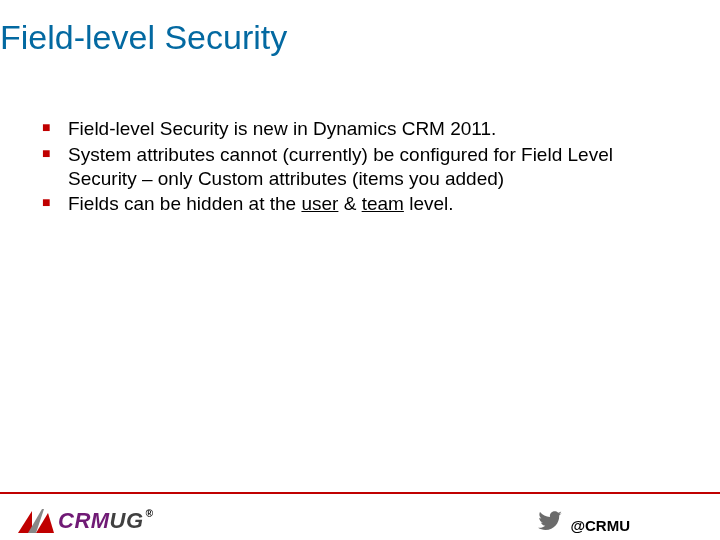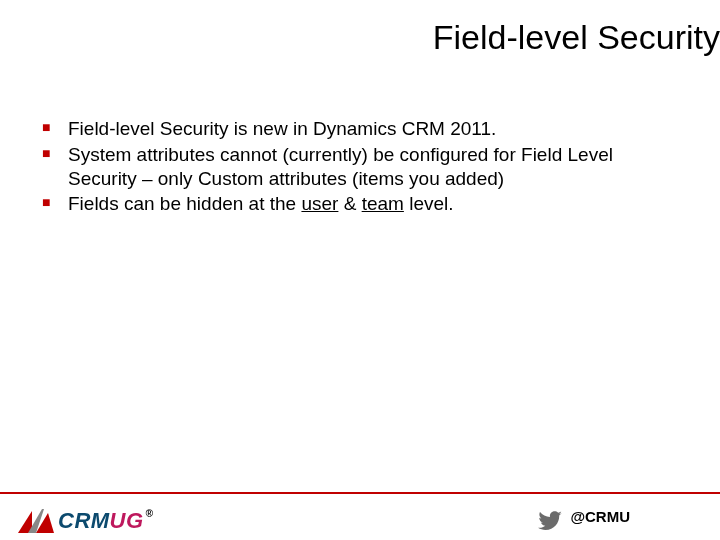--- a/index.html
+++ b/index.html
@@ -4,22 +4,22 @@
 <style>
   * { margin: 0; padding: 0; box-sizing: border-box; }
   html, body { width: 720px; height: 540px; }
   body {
     font-family: Arial, Helvetica, sans-serif;
     background: #ffffff;
     position: relative;
     overflow: hidden;
   }
   .title {
-    text-align: right;
-    color: #000000;
+    text-align: left;
+    color: #0369a1;
     font-size: 34px;
     font-weight: 400;
     padding-top: 18px;
     padding-bottom: 10px;
   }
   .content {
     padding: 50px 40px 0 40px;
   }
   ul.bullets {
     list-style: none;
@@ -70,33 +70,33 @@
   }
   .logo-text {
     font-size: 22px;
     font-weight: 900;
     letter-spacing: 0.5px;
     color: #000;
     font-style: italic;
     display: inline-flex;
     align-items: flex-start;
   }
-  .logo-text .part1 { color: #0c4a6e; }
-  .logo-text .part2 { color: #be185d; }
+  .logo-text .part1 { color: #701a75; }
+  .logo-text .part2 { color: #404040; }
   .logo-r {
     font-size: 10px;
     vertical-align: super;
     margin-left: 2px;
   }
   .twitter {
     position: absolute;
     right: 90px;
     bottom: 6px;
     display: flex;
-    align-items: flex-start;
+    align-items: flex-end;
     gap: 7px;
   }
   .twitter-icon {
     width: 26px;
     height: 26px;
   }
   .twitter-handle {
     font-size: 15px;
     font-weight: 700;
     color: #000;

